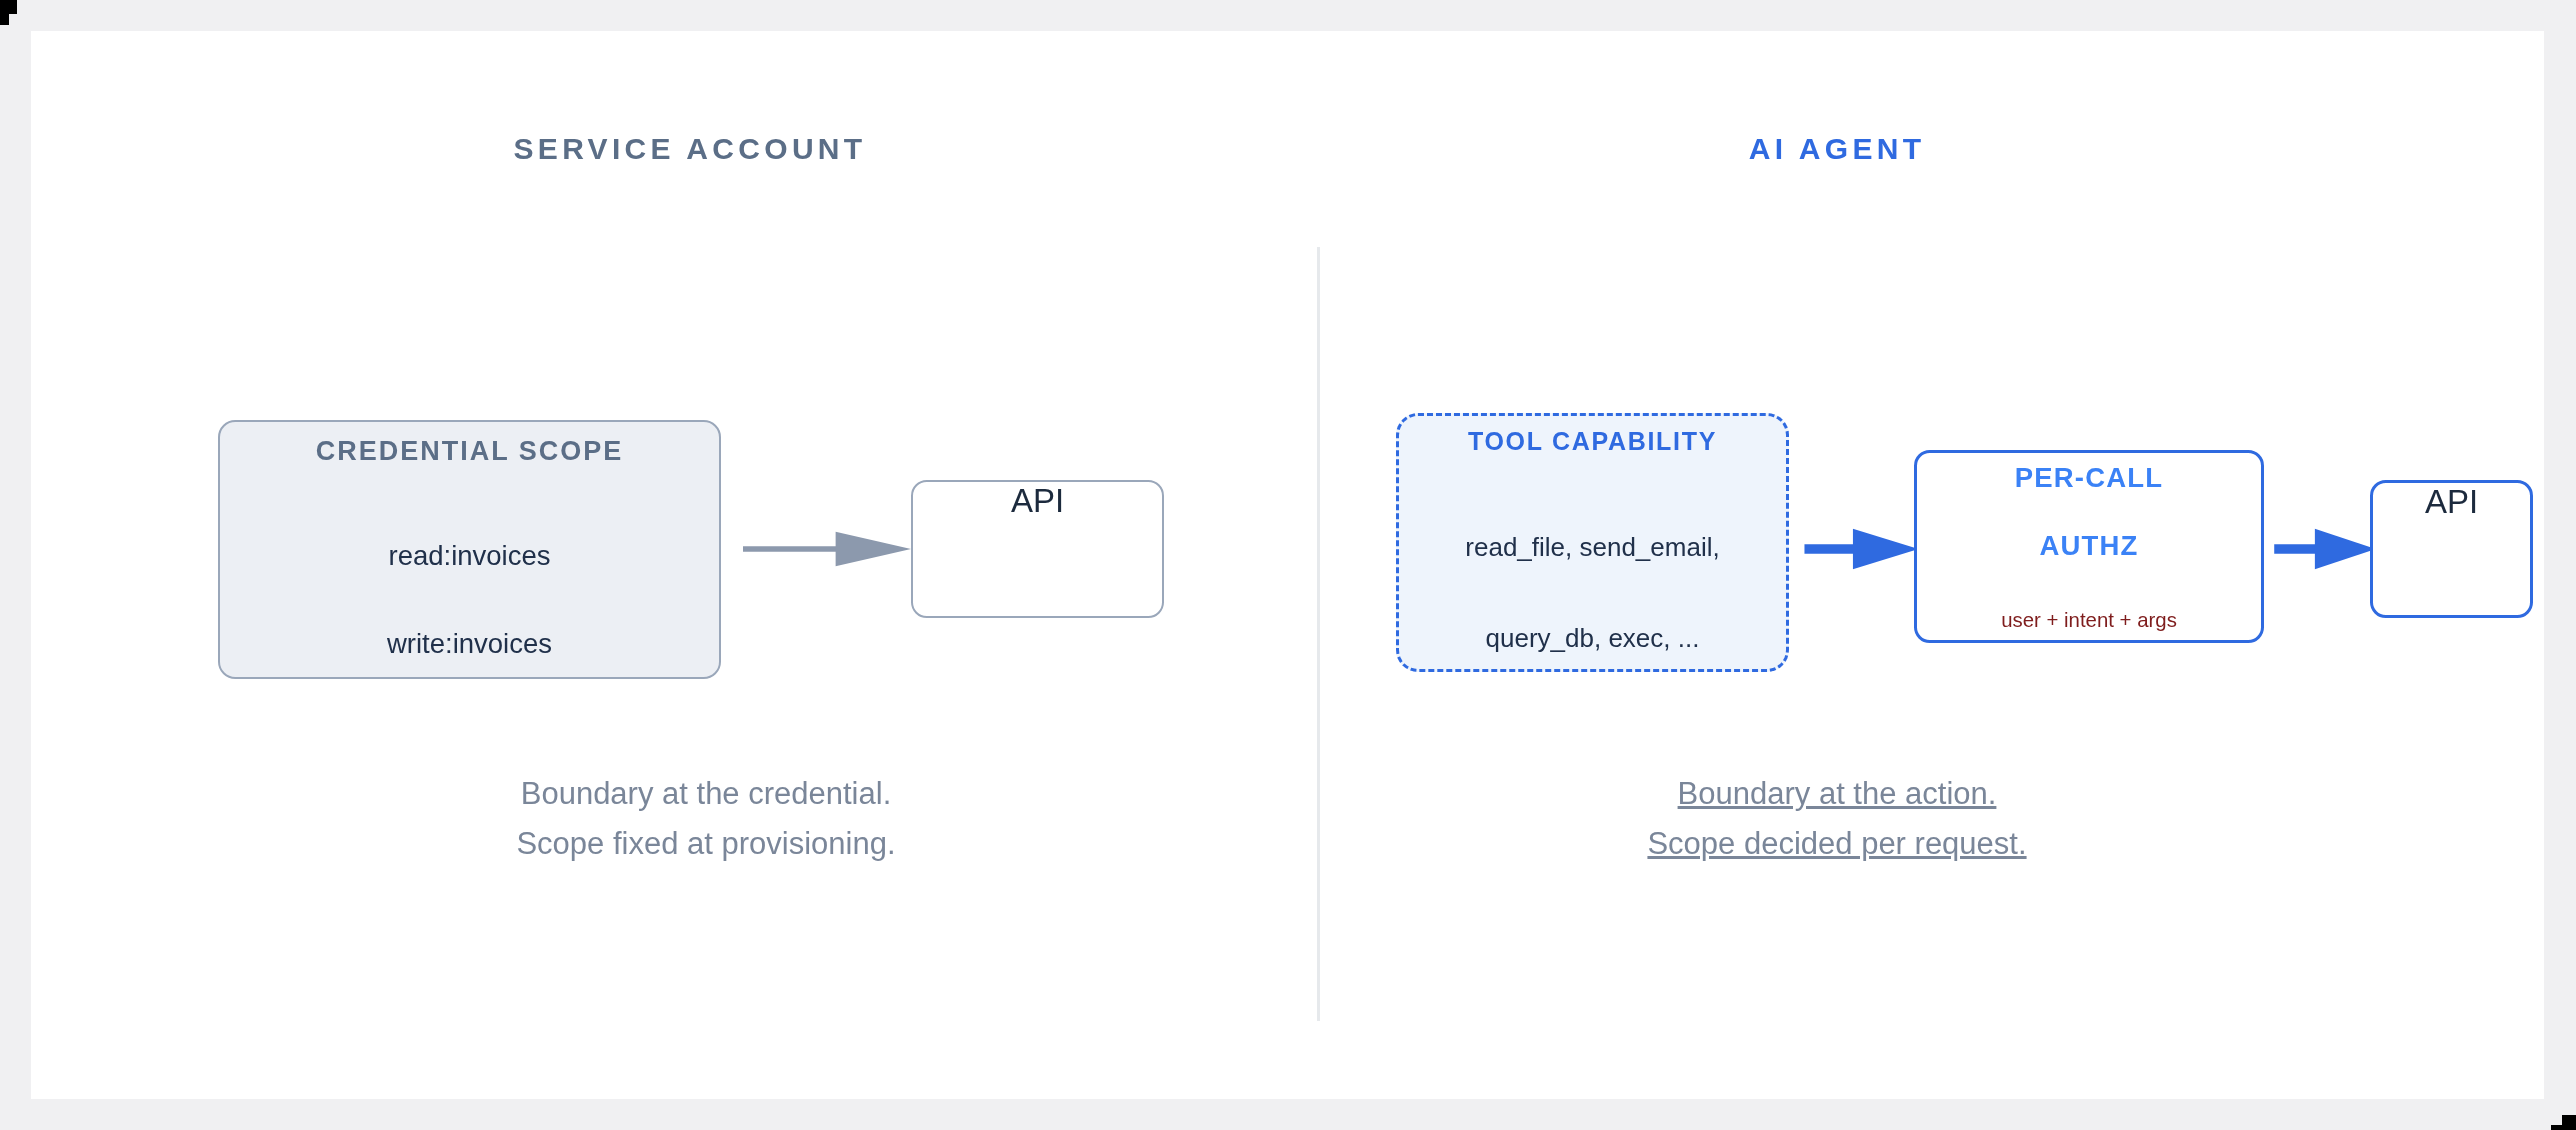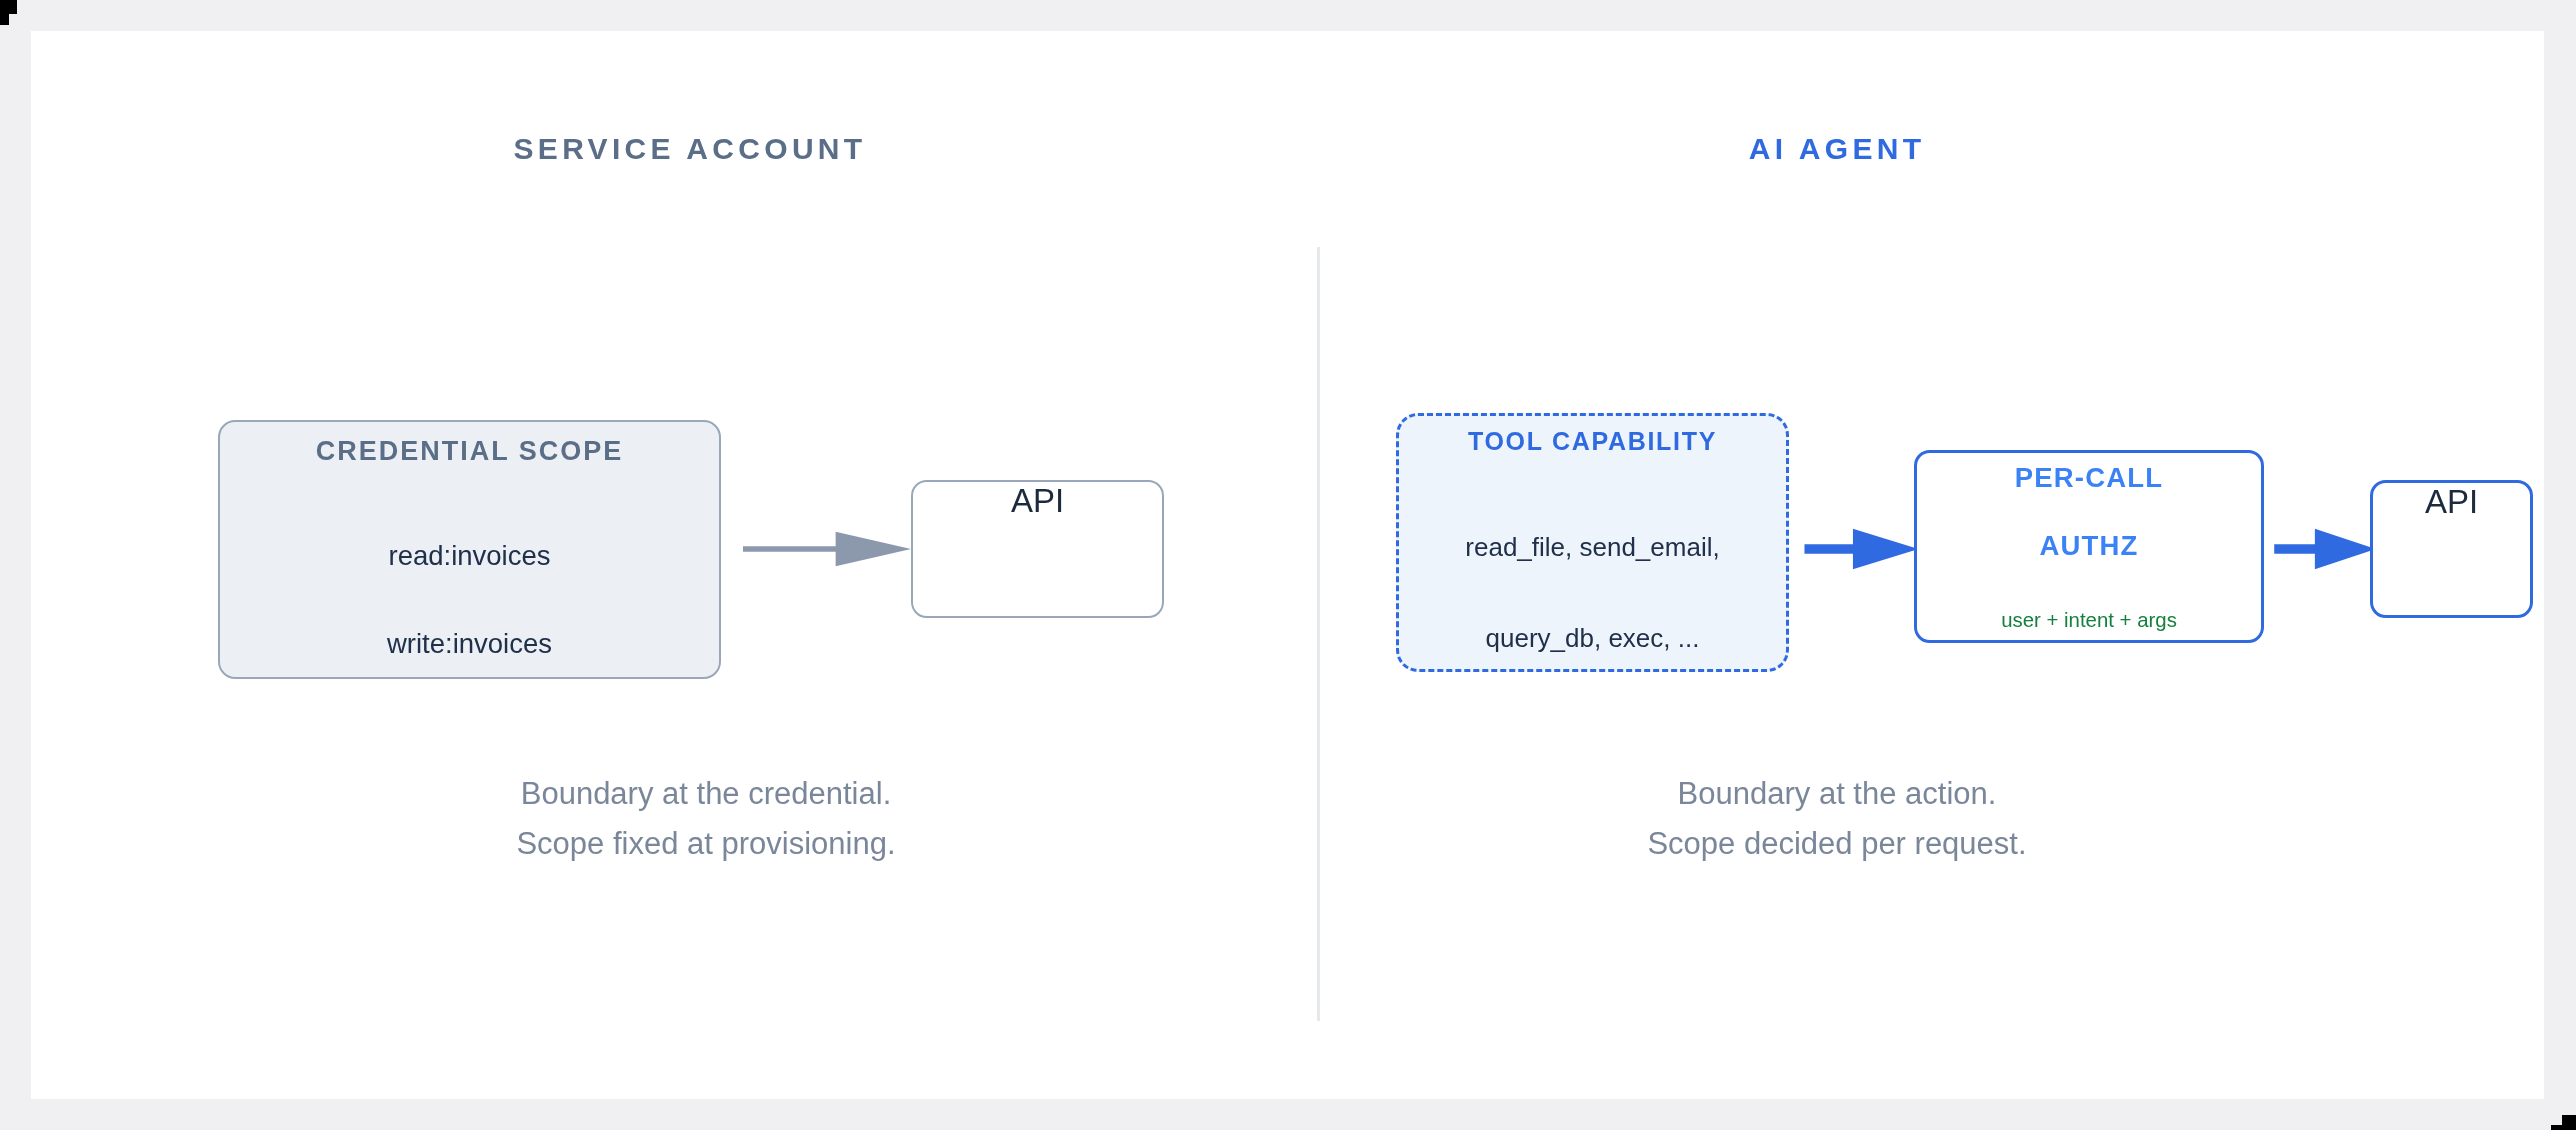--- a/index.html
+++ b/index.html
@@ -166,21 +166,21 @@
   }
   #per-call-authz .node-title {
     font-size: 27.5px;
     font-weight: bold;
     letter-spacing: 1.2px;
     color: #3b82f6;
     line-height: 1.22;
   }
   #per-call-authz .node-subtitle {
     font-size: 20.4px;
-    color: #15803d;
+    color: #7f1d1d;
     margin-top: 12.6px;
   }
 
   
   #api-right {
     left: 2339px;
     top: 449px;
     width: 163px;
     height: 138px;
     background: #ffffff;
@@ -211,21 +211,21 @@
   
   .caption {
     position: absolute;
     text-align: center;
     font-size: 31px;
     color: #7a8699;
     line-height: 1.6;
     white-space: nowrap;
   }
   #caption-left  { left: 204px;  top: 738px; width: 942px; }
-  #caption-right { left: 1335px; top: 738px; width: 942px; }
+  #caption-right { left: 1335px; top: 738px; width: 942px; text-decoration: underline; }
 </style>
 </head>
 <body>
 
 <div id="page">
 
   <div class="corner-notch tl"></div>
   <div class="corner-notch tl2"></div>
   <div class="corner-notch br"></div>
   <div class="corner-notch br2"></div>

